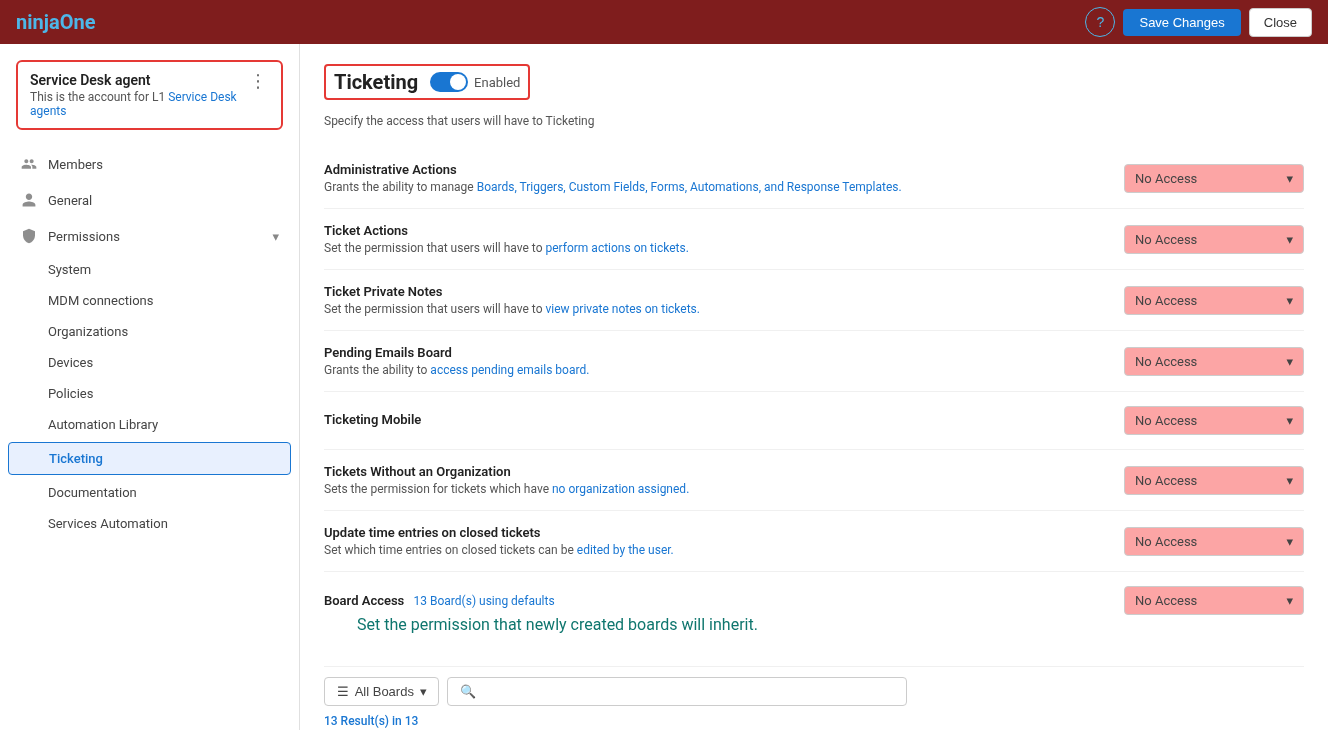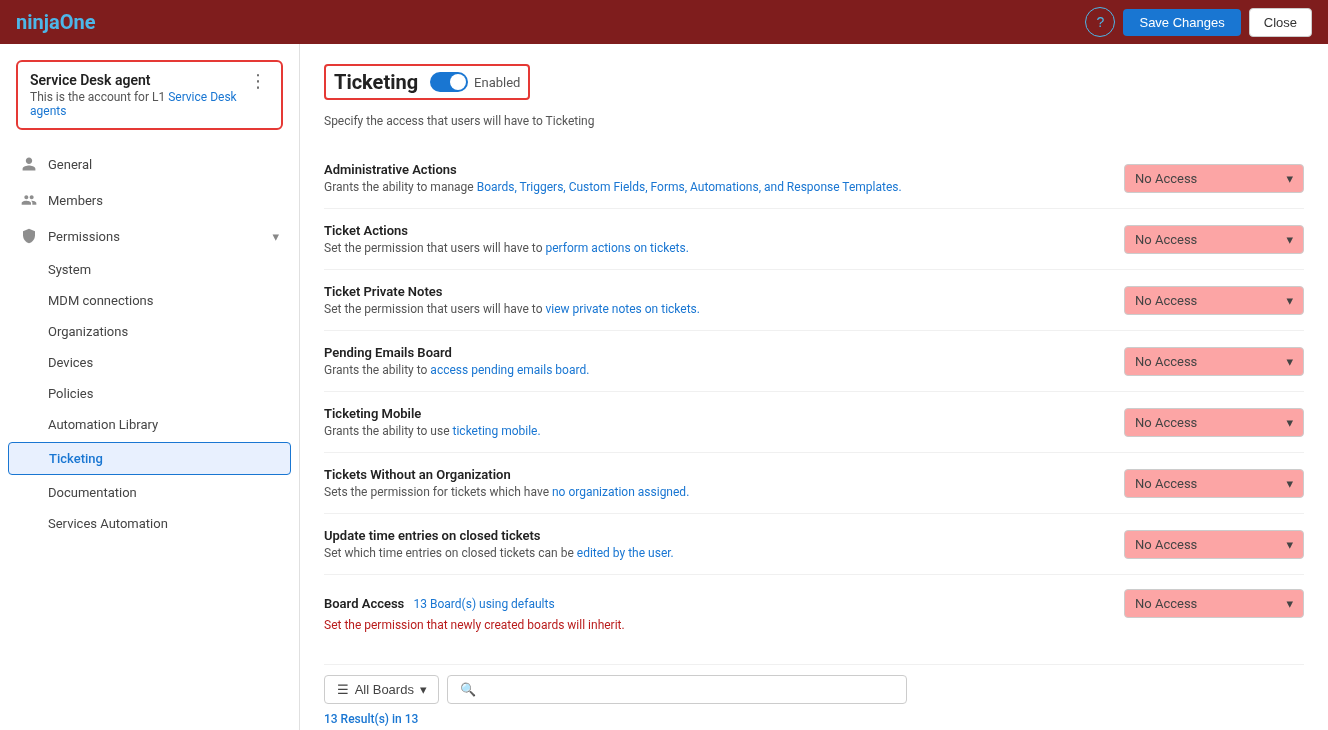--- a/index.html
+++ b/index.html
@@ -219,21 +219,21 @@
     .board-access-title {
       font-size: 13px;
       font-weight: 600;
       color: #222;
     }
     .board-access-count {
       font-size: 12px;
       color: #1976d2;
       margin-left: 6px;
     }
-    .board-access-desc { font-size: 12px; color: #b91c1c; margin-bottom: 10px; }
+    .board-access-desc { font-size: 16px; color: #0f766e; margin-bottom: 10px; margin-left: 33px; }
 
     .board-filters {
       display: flex;
       align-items: center;
       gap: 8px;
       margin-bottom: 8px;
     }
     .filter-btn {
       display: flex;
       align-items: center;
@@ -303,33 +303,33 @@
         <div class="role-desc">
           <span>This is the account for L1 </span><a href="#">Service Desk agents</a>
         </div>
       </div>
       <button class="role-menu-btn">⋮</button>
     </div>
 
     <div class="nav-item">
       <span class="nav-icon">
         <svg width="16" height="16" viewBox="0 0 24 24" fill="currentColor">
+            <path d="M16 11c1.66 0 2.99-1.34 2.99-3S17.66 5 16 5c-1.66 0-3 1.34-3 3s1.34 3 3 3zm-8 0c1.66 0 2.99-1.34 2.99-3S9.66 5 8 5C6.34 5 5 6.34 5 8s1.34 3 3 3zm0 2c-2.33 0-7 1.17-7 3.5V19h14v-2.5c0-2.33-4.67-3.5-7-3.5zm8 0c-.29 0-.62.02-.97.05 1.16.84 1.97 1.97 1.97 3.45V19h6v-2.5c0-2.33-4.67-3.5-7-3.5z"></path>
+          </svg>
+      </span>
+      <span class="nav-label">Members</span>
+    </div>
+
+    <div class="nav-item">
+      <span class="nav-icon">
+        <svg width="16" height="16" viewBox="0 0 24 24" fill="currentColor">
             <path d="M12 12c2.7 0 4.8-2.1 4.8-4.8S14.7 2.4 12 2.4 7.2 4.5 7.2 7.2 9.3 12 12 12zm0 2.4c-3.2 0-9.6 1.6-9.6 4.8v2.4h19.2v-2.4c0-3.2-6.4-4.8-9.6-4.8z"></path>
           </svg>
       </span>
       <span class="nav-label">General</span>
-    </div>
-
-    <div class="nav-item">
-      <span class="nav-icon">
-        <svg width="16" height="16" viewBox="0 0 24 24" fill="currentColor">
-            <path d="M16 11c1.66 0 2.99-1.34 2.99-3S17.66 5 16 5c-1.66 0-3 1.34-3 3s1.34 3 3 3zm-8 0c1.66 0 2.99-1.34 2.99-3S9.66 5 8 5C6.34 5 5 6.34 5 8s1.34 3 3 3zm0 2c-2.33 0-7 1.17-7 3.5V19h14v-2.5c0-2.33-4.67-3.5-7-3.5zm8 0c-.29 0-.62.02-.97.05 1.16.84 1.97 1.97 1.97 3.45V19h6v-2.5c0-2.33-4.67-3.5-7-3.5z"></path>
-          </svg>
-      </span>
-      <span class="nav-label">Members</span>
     </div>
 
     <div class="nav-item">
       <span class="nav-icon">
         <svg width="16" height="16" viewBox="0 0 24 24" fill="currentColor">
             <path d="M12 1L3 5v6c0 5.55 3.84 10.74 9 12 5.16-1.26 9-6.45 9-12V5l-9-4z"></path>
           </svg>
       </span>
       <span class="nav-label">Permissions</span>
       <span class="nav-chevron">▾</span>
@@ -408,23 +408,20 @@
       </div>
       <div class="perm-select">
         <span>No Access</span>
         <span>▾</span>
       </div>
     </div>
 
     <div class="perm-row">
       <div class="perm-info">
         <div class="perm-title">Ticketing Mobile</div>
-        <div class="perm-desc">
-          <span>Grants the ability to use </span><a href="#">ticketing mobile.</a>
-        </div>
       </div>
       <div class="perm-select">
         <span>No Access</span>
         <span>▾</span>
       </div>
     </div>
 
     <div class="perm-row">
       <div class="perm-info">
         <div class="perm-title">Tickets Without an Organization</div>

